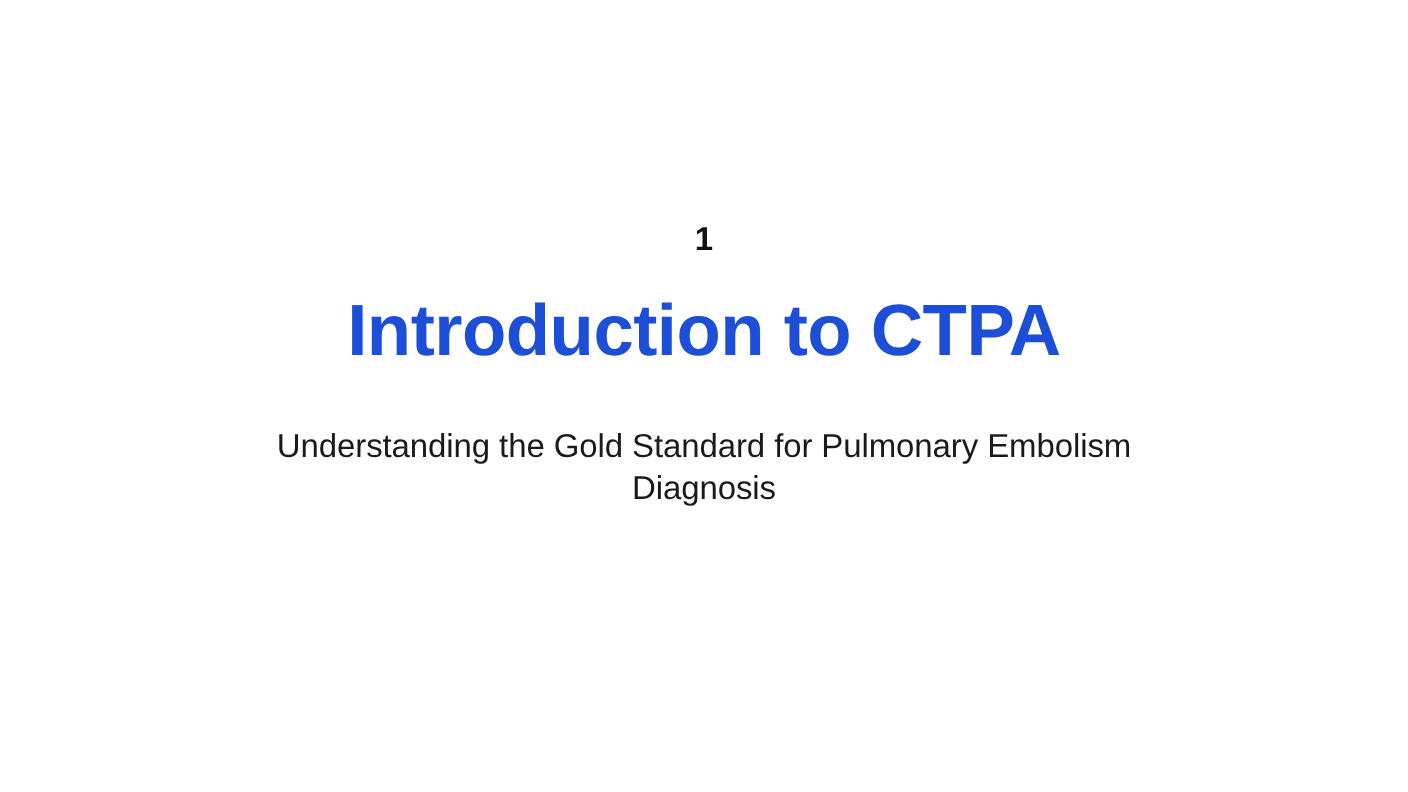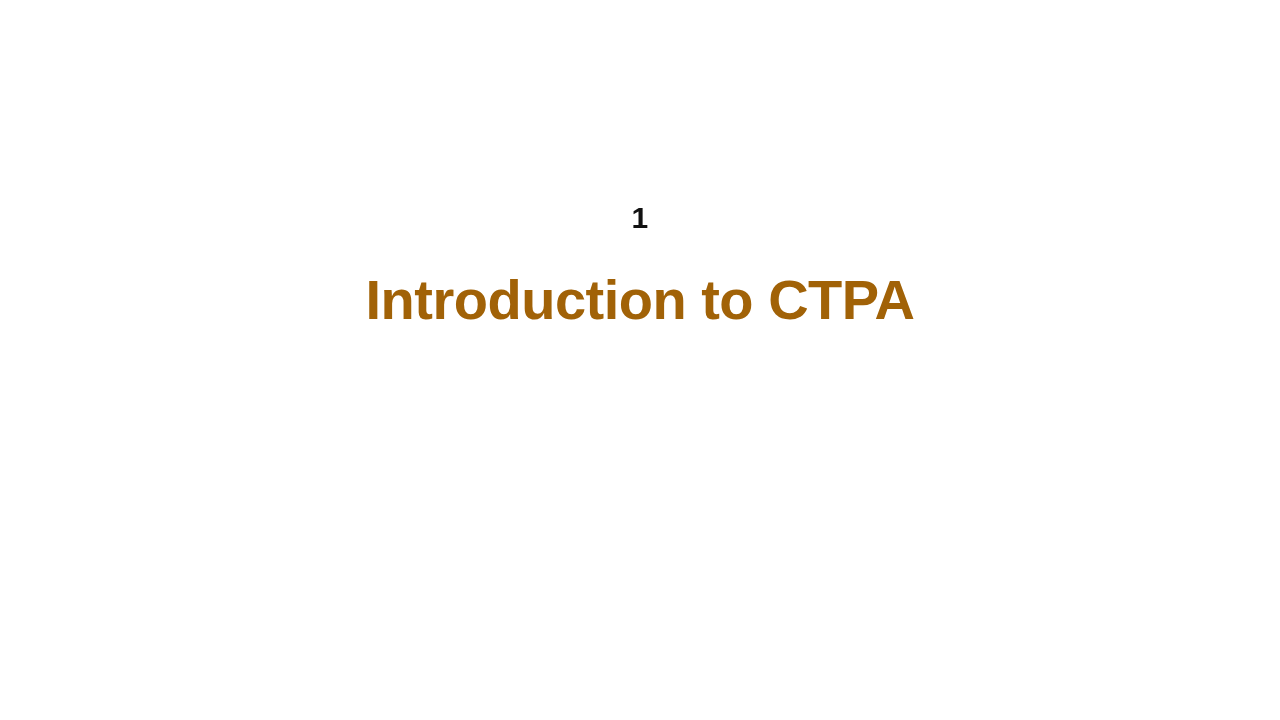--- a/index.html
+++ b/index.html
@@ -35,23 +35,23 @@
     color: #111111;
     letter-spacing: 0.2px;
     line-height: 40px;
   }
   .slide-title {
     position: absolute;
     top: 262px;
     left: 0;
     width: 1280px;
     text-align: center;
-    font-size: 56px;
+    font-size: 66px;
     font-weight: 700;
-    color: #a16207;
+    color: #1d4ed8;
     line-height: 76px;
     letter-spacing: -0.5px;
   }
   .slide-subtitle {
     position: absolute;
     top: 386px;
     left: 240px;
     width: 800px;
     text-align: center;
     font-size: 30px;
@@ -63,14 +63,15 @@
 </style>
 </head>
 <body>
 
 <div class="slide">
 
   <div class="section-number">1</div>
 
   <div class="slide-title">Introduction to CTPA</div>
 
+  <div class="slide-subtitle">Understanding the Gold Standard for Pulmonary Embolism Diagnosis</div>
 
 </div>
 
 </body></html>

